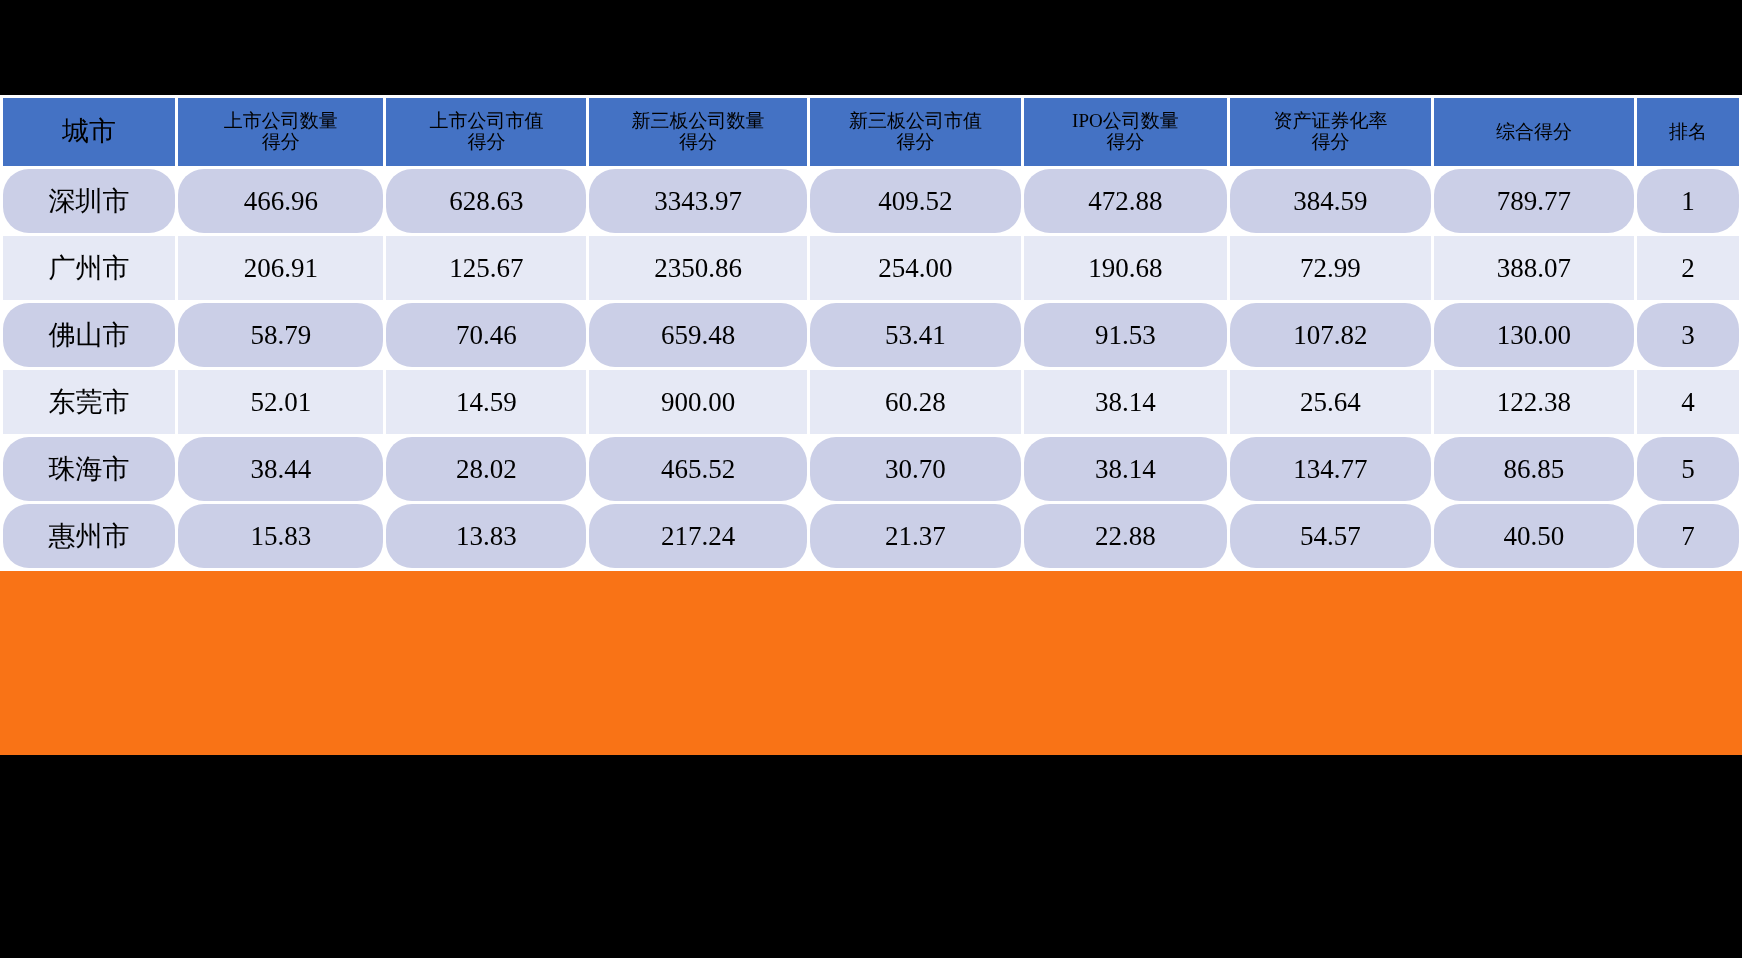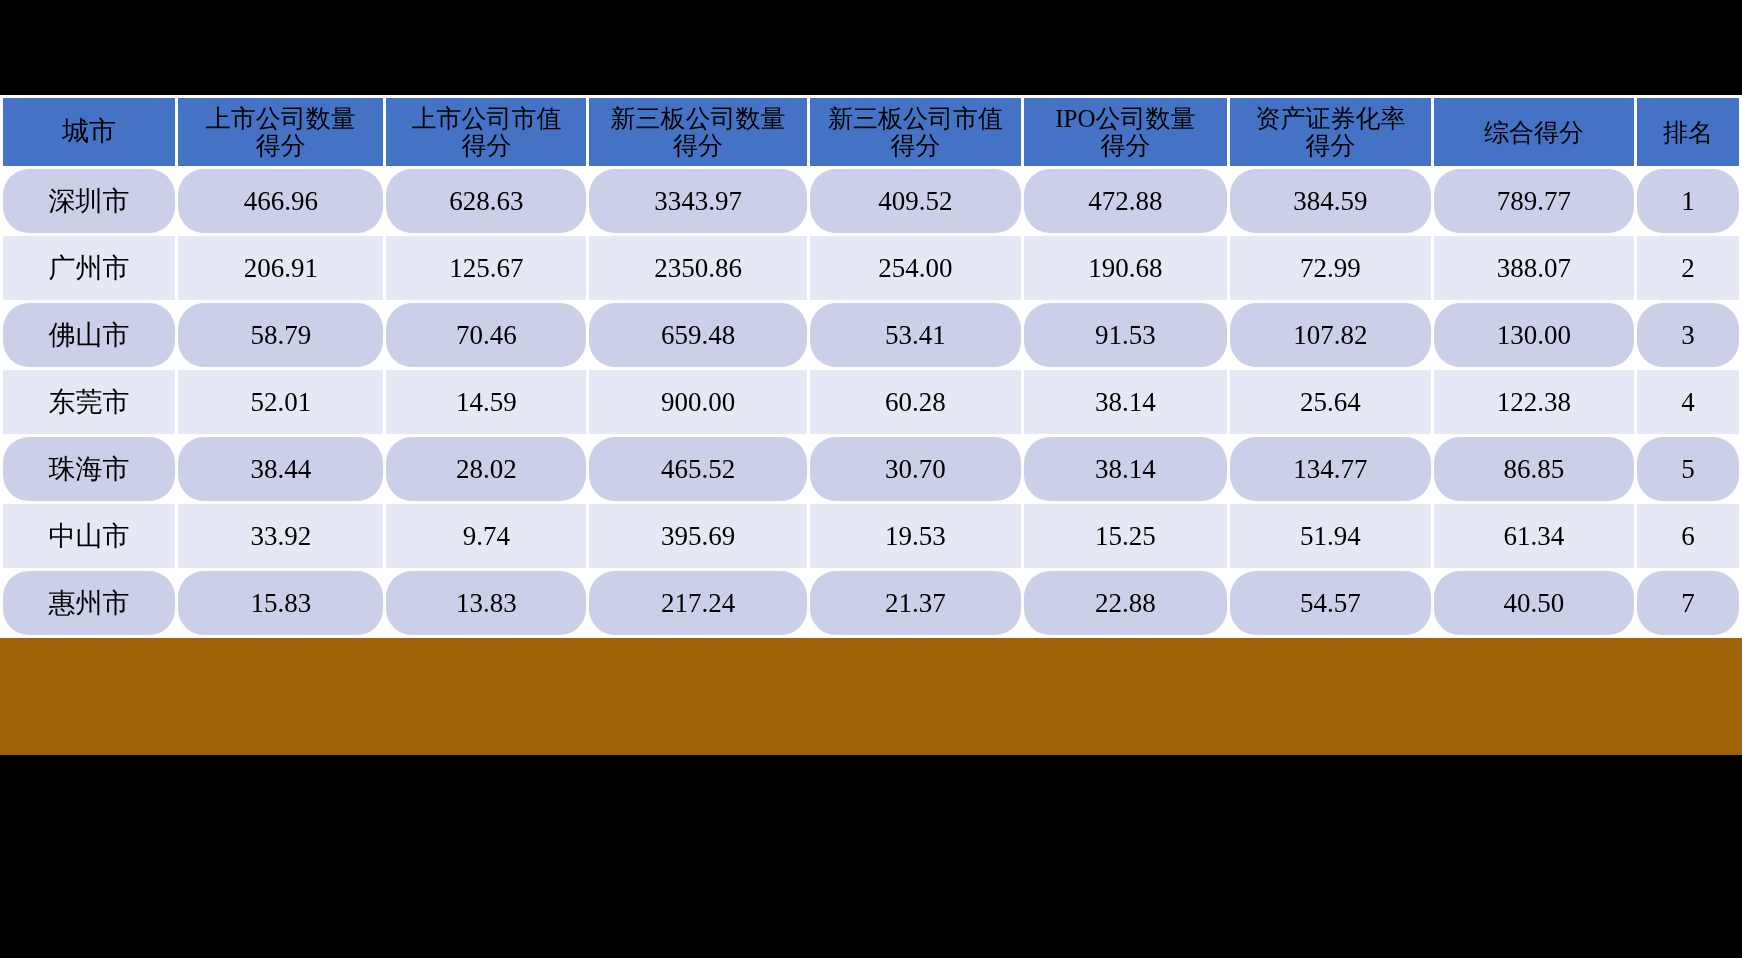--- a/index.html
+++ b/index.html
@@ -30,21 +30,21 @@
   }
   .letterbox.top { top: 0; height: 95px; }
   .letterbox.bottom { top: 755px; height: 203px; }
 
   #table-wrap {
     position: absolute;
     left: 0;
     top: 95px;
     width: 1742px;
     height: 840px;
-    background: #a16207;
+    background: #f97316;
   }
 
   table.score-table {
     border-collapse: separate;
     border-spacing: 3px 3px;
     width: 1742px;
     table-layout: fixed;
     margin: 0;
     background: #ffffff;
   }
@@ -59,21 +59,21 @@
     font-weight: normal;
     border: none;
     overflow: hidden;
     white-space: nowrap;
   }
 
   
   thead tr th {
     background: #4472C4;
     height: 68px;
-    font-size: 25px;
+    font-size: 19px;
     line-height: 1.08;
     letter-spacing: 0px;
   }
   thead tr th .hdr-l1 { display: block; }
   thead tr th .hdr-l2 { display: block; }
   thead tr th.single .hdr-l1 { display: block; }
 
   
   tbody tr td {
     height: 64px;
@@ -207,31 +207,20 @@
           <td class="city-cell">珠海市</td>
           <td>38.44</td>
           <td>28.02</td>
           <td>465.52</td>
           <td>30.70</td>
           <td>38.14</td>
           <td>134.77</td>
           <td>86.85</td>
           <td class="rank-cell">5</td>
         </tr>
-        <tr class="row-even">
-          <td class="city-cell">中山市</td>
-          <td>33.92</td>
-          <td>9.74</td>
-          <td>395.69</td>
-          <td>19.53</td>
-          <td>15.25</td>
-          <td>51.94</td>
-          <td>61.34</td>
-          <td class="rank-cell">6</td>
-        </tr>
         <tr class="row-odd">
           <td class="city-cell">惠州市</td>
           <td>15.83</td>
           <td>13.83</td>
           <td>217.24</td>
           <td>21.37</td>
           <td>22.88</td>
           <td>54.57</td>
           <td>40.50</td>
           <td class="rank-cell">7</td>

